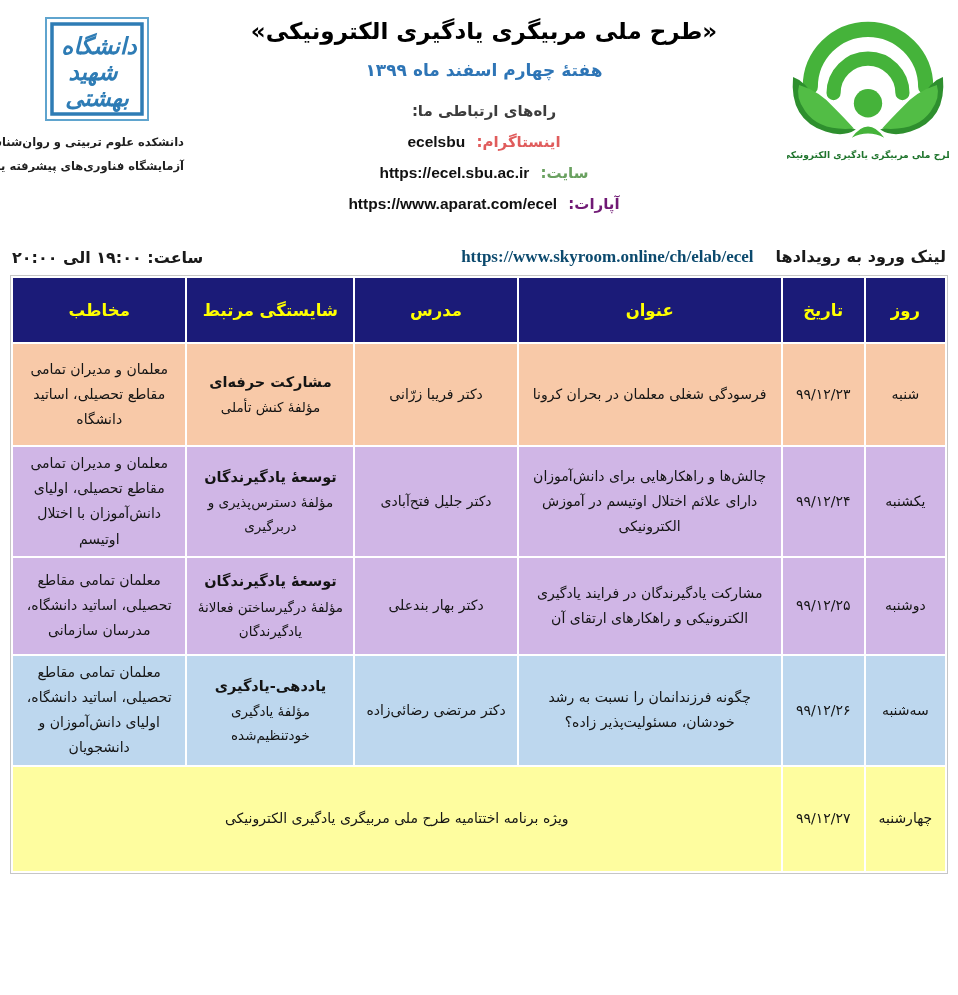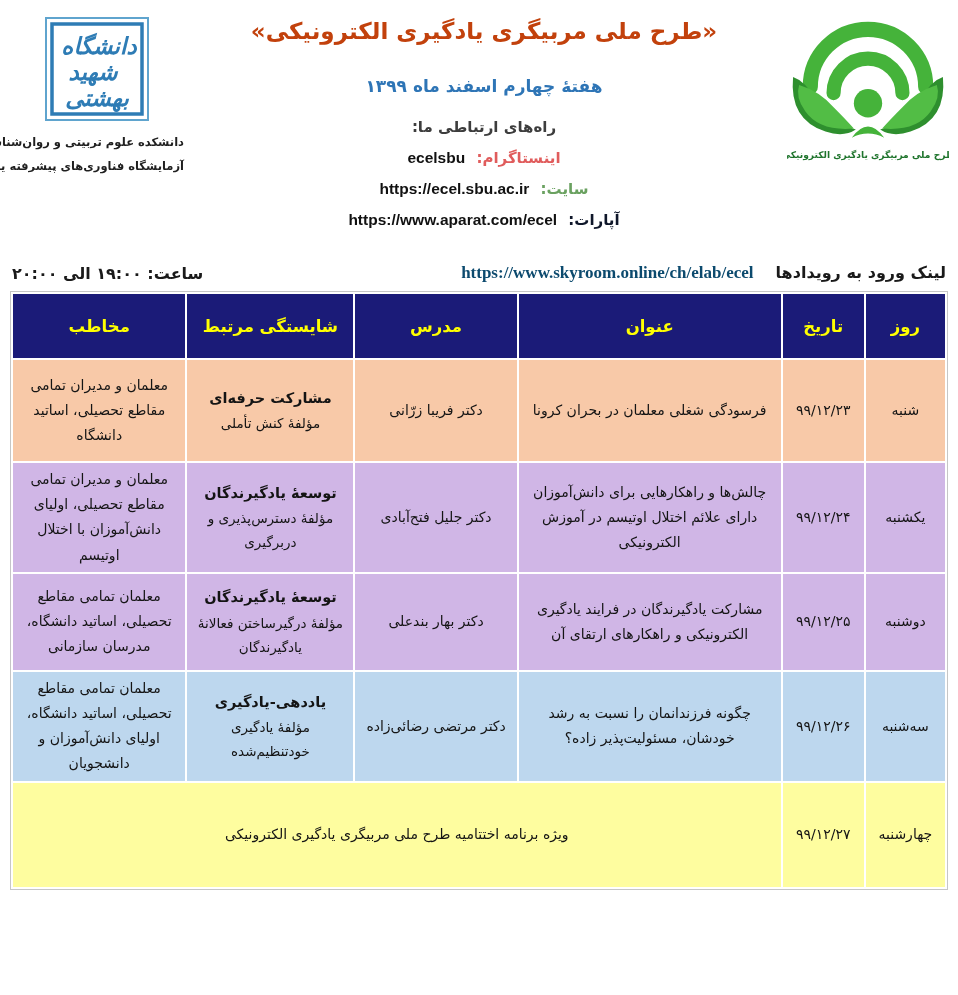--- a/index.html
+++ b/index.html
@@ -14,21 +14,21 @@
   
   .top { display: flex; direction: ltr; align-items: flex-start; }
   .left-col { width: 190px; padding: 8px 6px 0 10px; direction: rtl; }
   .seal-box { width: 106px; height: 106px; margin: 0 auto; background: #fff; }
   .center-col { flex: 1; direction: rtl; text-align: center; }
   .right-col { width: 180px; padding-top: 2px; direction: rtl; text-align: center; }
 
   .dept-lines { margin-top: 8px; text-align: center; font-size: 11.5px; font-weight: bold; line-height: 2.1; color: #1f1f1f; white-space: nowrap; }
 
   .event-title { margin-top: 10px; font-size: 23px; font-weight: bold; letter-spacing: 0; }
-  .event-subtitle { margin-top: 32px; font-size: 17px; font-weight: bold; }
+  .event-subtitle { margin-top: 16px; font-size: 17px; font-weight: bold; }
 
   .contact-block { margin-top: 22px; }
   .contact-heading { font-size: 15px; font-weight: bold; color: #3d3d3d; }
   .contact-line { margin-top: 13px; font-size: 15px; font-weight: bold; }
   .contact-line .c-label { font-weight: bold; }
   .contact-line .c-value { color: #111; font-family: "Liberation Sans", sans-serif; font-weight: bold; margin-right: 6px; font-size: 15.5px; }
 
   
   .info-bar {
     direction: rtl; display: flex; justify-content: space-between; align-items: flex-end;
@@ -82,36 +82,36 @@
           </g>
         </svg>
       </div>
       <div class="dept-lines">
         <div>دانشکده علوم تربیتی و روان‌شناسی</div>
         <div>آزمایشگاه فناوری‌های پیشرفته یادگیری</div>
       </div>
     </div>
 
     <div class="center-col">
-      <div class="event-title" style="color: #c2410c;">«طرح ملی مربیگری یادگیری الکترونیکی»</div>
+      <div class="event-title" style="color: #000000;">«طرح ملی مربیگری یادگیری الکترونیکی»</div>
       <div class="event-subtitle" style="color: rgb(46, 117, 182);">هفتهٔ چهارم اسفند ماه ۱۳۹۹</div>
 
       <div class="contact-block">
         <div class="contact-heading">راه‌های ارتباطی ما:</div>
 
         <div class="contact-line">
           <span class="c-label" style="color: rgb(224, 92, 92);">اینستاگرام:</span>
           <bdi class="c-value">ecelsbu</bdi>
         </div>
         <div class="contact-line">
           <span class="c-label" style="color: rgb(106, 161, 96);">سایت:</span>
           <bdi class="c-value">https://ecel.sbu.ac.ir</bdi>
         </div>
         <div class="contact-line">
-          <span class="c-label" style="color: #0f172a; text-align: right;">آپارات:</span>
+          <span class="c-label" style="color: #701a75; text-align: right;">آپارات:</span>
           <bdi class="c-value">https://www.aparat.com/ecel</bdi>
         </div>
       </div>
     </div>
 
     <div class="right-col">
       <svg viewBox="0 0 160 152" width="162" height="154" aria-hidden="true">
 
         <path d="M 23 76 A 57 57 0 0 1 137 76" fill="none" stroke="#45B33A" stroke-width="15" stroke-linecap="round"></path>
         <path d="M 46 82 A 34 34 0 0 1 114 82" fill="none" stroke="#45B33A" stroke-width="14" stroke-linecap="round"></path>

